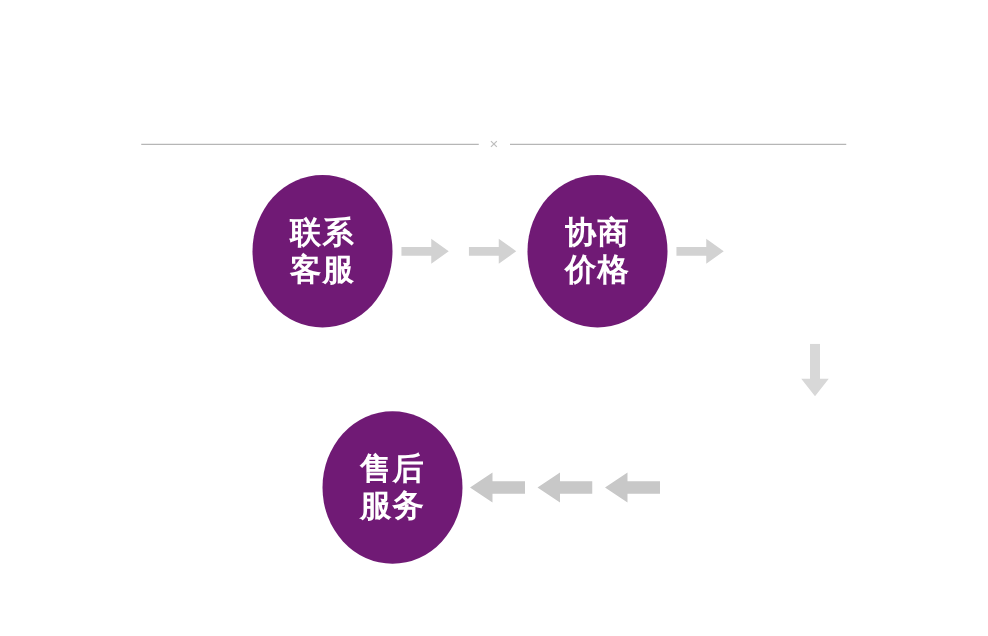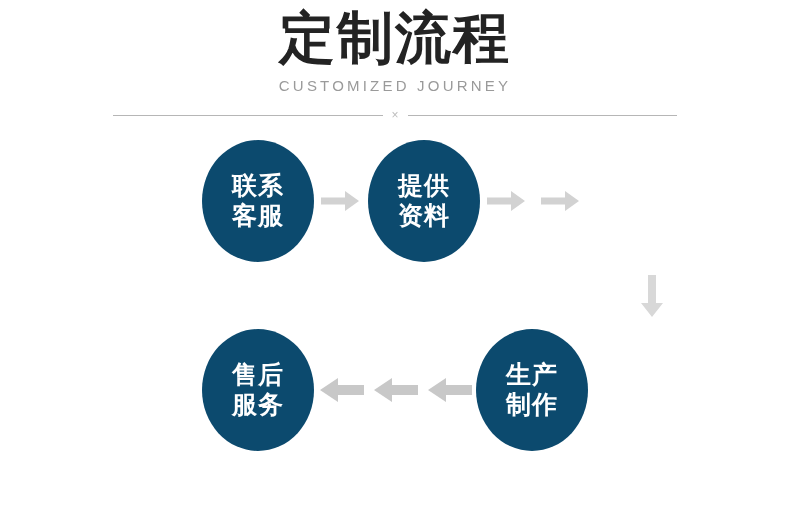--- a/index.html
+++ b/index.html
@@ -87,21 +87,21 @@
     justify-content: center;
   }
   .row-1 { top: 139px; }
   .row-2 { top: 328px; justify-content: center; }
 
   .node {
     flex: 0 0 auto;
     width: 112px;
     height: 122px;
     border-radius: 50%;
-    background: #0c4a6e;
+    background: #701a75;
     display: flex;
     flex-direction: column;
     align-items: center;
     justify-content: center;
     color: #ffffff;
   }
   .node .line {
     font-size: 25px;
     line-height: 30px;
     font-weight: 700;
@@ -138,55 +138,51 @@
     display: flex;
     justify-content: center;
   }
   .arrow-down-inner svg { display: block; }
 </style>
 </head>
 <body>
 
 <div class="page">
 
-  <div class="header">
-    <h1 class="title">定制流程</h1>
-    <p class="subtitle">CUSTOMIZED JOURNEY</p>
-  </div>
 
   <div class="divider">
     <span class="rule"></span>
     <span class="mark">×</span>
     <span class="rule"></span>
   </div>
 
   <div class="row row-1">
 
     <div class="node">
       <span class="line">联系</span>
       <span class="line">客服</span>
     </div>
 
     <div class="arrow-h">
       <svg width="40" height="22" viewBox="0 0 40 22" aria-hidden="true">
         <polygon points="0,7.5 24,7.5 24,1 38,11 24,21 24,14.5 0,14.5" fill="#d2d2d2"></polygon>
       </svg>
     </div>
 
-    <div class="node">
-      <span class="line">提供</span>
-      <span class="line">资料</span>
-    </div>
 
     <div class="arrow-h">
       <svg width="40" height="22" viewBox="0 0 40 22" aria-hidden="true">
         <polygon points="0,7.5 24,7.5 24,1 38,11 24,21 24,14.5 0,14.5" fill="#d2d2d2"></polygon>
       </svg>
     </div>
 
+    <div class="node">
+      <span class="line">协商</span>
+      <span class="line">价格</span>
+    </div>
 
     <div class="arrow-h">
       <svg width="40" height="22" viewBox="0 0 40 22" aria-hidden="true">
         <polygon points="0,7.5 24,7.5 24,1 38,11 24,21 24,14.5 0,14.5" fill="#d2d2d2"></polygon>
       </svg>
     </div>
 
 
   </div>
 
@@ -218,20 +214,16 @@
       </svg>
     </div>
 
 
     <div class="arrow-h">
       <svg width="46" height="26" viewBox="0 0 46 26" aria-hidden="true">
         <polygon points="46,8 20,8 20,1 2,13 20,25 20,18 46,18" fill="#c8c8c8"></polygon>
       </svg>
     </div>
 
-    <div class="node">
-      <span class="line">生产</span>
-      <span class="line">制作</span>
-    </div>
 
   </div>
 
 </div>
 
 </body></html>

